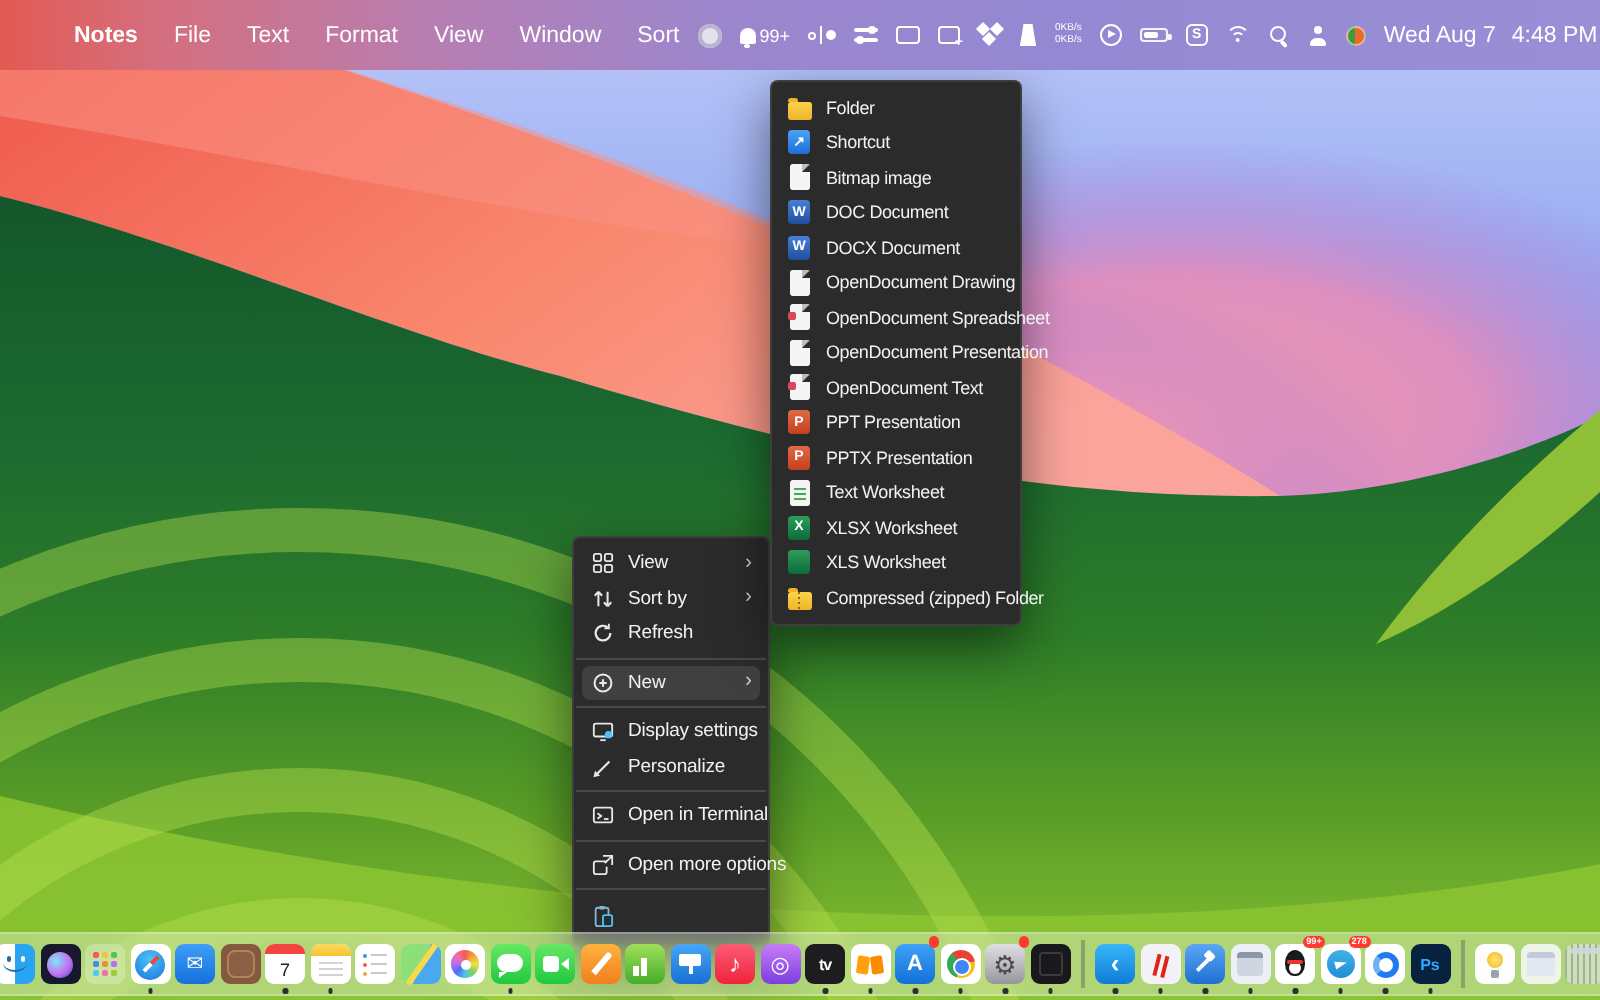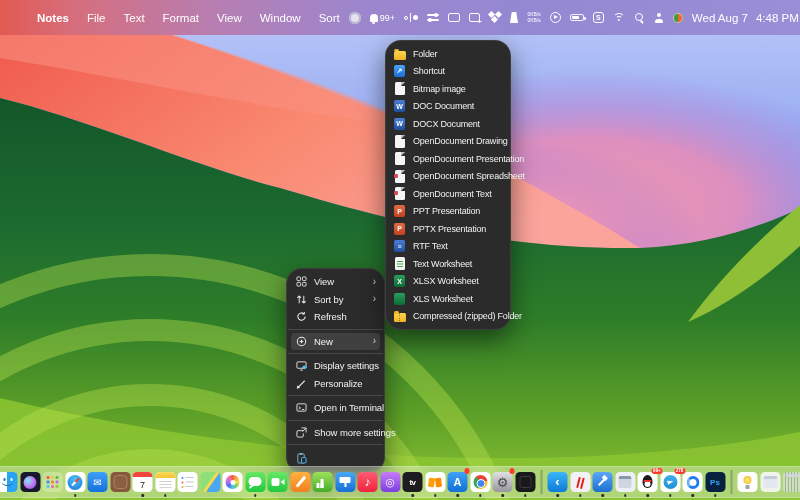--- a/index.html
+++ b/index.html
@@ -55,21 +55,21 @@
   .ic-search{width:11px;height:11px;position:relative;}
   .ic-search::before{content:"";position:absolute;left:1px;top:1px;width:6px;height:6px;border:1.4px solid #fff;border-radius:50%;}
   .ic-search::after{content:"";position:absolute;right:1px;bottom:0;width:4px;height:1.6px;background:#fff;transform:rotate(45deg);border-radius:1px;}
   .ic-person{width:10px;height:10px;position:relative;}
   .ic-person::before{content:"";position:absolute;left:3px;top:0;width:4px;height:4px;background:#fff;border-radius:50%;}
   .ic-person::after{content:"";position:absolute;left:1px;bottom:0;width:8px;height:4px;background:#fff;border-radius:4px 4px 1px 1px;}
   .ic-cdot{width:10px;height:10px;border-radius:50%;background:linear-gradient(90deg,#3f9a3a 0 45%,#e86a2f 45%);border:1px solid rgba(255,255,255,.5);}
   .clock{display:flex;gap:8px;white-space:nowrap;font-size:11.5px;}
 
   
-  .wmenu{position:absolute;background:#2b2b2b;border:1px solid rgba(255,255,255,.09);border-radius:16px;
+  .wmenu{position:absolute;background:#2b2b2b;border:1px solid rgba(255,255,255,.09);border-radius:4px;
     box-shadow:0 10px 26px rgba(0,0,0,.5);color:#f2f2f2;z-index:40;padding:4px 0;}
   .cmenu{left:286px;top:268px;width:99px;}
   .smenu{left:385px;top:40px;width:126px;z-index:45;}
   .cm-item{display:flex;align-items:center;height:17.5px;margin:0 4px;padding:0 4px;border-radius:4px;position:relative;}
   .cm-item.hl{background:#404040;}
   .cm-ic{width:12px;height:12px;flex:none;display:flex;align-items:center;justify-content:center;margin-right:7px;}
   .cm-label{font-size:9.5px;white-space:nowrap;letter-spacing:-.1px;}
   .cm-chev{margin-left:auto;font-size:10px;color:#cfcfcf;line-height:1;}
   .cm-sep{height:1px;background:rgba(255,255,255,.14);margin:3px 1px;}
   .cm-footer{display:flex;align-items:center;height:20px;margin:0 4px;padding:0 4px;}
@@ -406,21 +406,21 @@
     </div>
     <div class="cm-sep"></div>
     <div class="cm-item">
       <span class="cm-ic">
         <svg width="11" height="11" viewBox="0 0 12 12" fill="none" stroke="#e8e8e8" stroke-width="1">
             <path d="M8 4H2.2C1.5 4 1 4.5 1 5.2v4.6C1 10.5 1.5 11 2.2 11h4.6C7.5 11 8 10.5 8 9.8V7"></path>
             <path d="M6 1h5v5"></path>
             <path d="M11 1L7 5"></path>
           </svg>
       </span>
-      <span class="cm-label">Show more settings</span>
+      <span class="cm-label">Open more options</span>
     </div>
     <div class="cm-sep"></div>
     <div class="cm-footer">
       <span class="cm-ic">
         <svg width="11" height="12" viewBox="0 0 12 13" fill="none">
             <rect x="2" y="2" width="7" height="10" rx="1.2" stroke="#7fb8d8" stroke-width="1"></rect>
             <rect x="4" y="1" width="3" height="2" rx="0.6" fill="#7fb8d8"></rect>
             <rect x="6" y="6" width="5" height="6" rx="1" fill="#2b2b2b" stroke="#4cc2ff" stroke-width="1"></rect>
           </svg>
       </span>
@@ -459,53 +459,47 @@
       <span class="sm-label">DOCX Document</span>
     </div>
     <div class="sm-item">
       <span class="sm-ic">
           <span class="fi fi-page"></span>
         </span>
       <span class="sm-label">OpenDocument Drawing</span>
     </div>
     <div class="sm-item">
       <span class="sm-ic">
+          <span class="fi fi-page fi-red"></span>
+        </span>
+      <span class="sm-label">OpenDocument Spreadsheet</span>
+    </div>
+    <div class="sm-item">
+      <span class="sm-ic">
           <span class="fi fi-page"></span>
         </span>
       <span class="sm-label">OpenDocument Presentation</span>
     </div>
     <div class="sm-item">
       <span class="sm-ic">
           <span class="fi fi-page fi-red"></span>
         </span>
-      <span class="sm-label">OpenDocument Spreadsheet</span>
-    </div>
-    <div class="sm-item">
-      <span class="sm-ic">
-          <span class="fi fi-page fi-red"></span>
-        </span>
       <span class="sm-label">OpenDocument Text</span>
     </div>
     <div class="sm-item">
       <span class="sm-ic">
           <span class="fi fi-sq fi-ppt">P</span>
         </span>
       <span class="sm-label">PPT Presentation</span>
     </div>
     <div class="sm-item">
       <span class="sm-ic">
           <span class="fi fi-sq fi-ppt">P</span>
         </span>
       <span class="sm-label">PPTX Presentation</span>
-    </div>
-    <div class="sm-item">
-      <span class="sm-ic">
-          <span class="fi fi-sq fi-rtf">≡</span>
-        </span>
-      <span class="sm-label">RTF Text</span>
     </div>
     <div class="sm-item">
       <span class="sm-ic">
           <span class="fi fi-txt"></span>
         </span>
       <span class="sm-label">Text Worksheet</span>
     </div>
     <div class="sm-item">
       <span class="sm-ic">
           <span class="fi fi-sq fi-xls">X</span>

